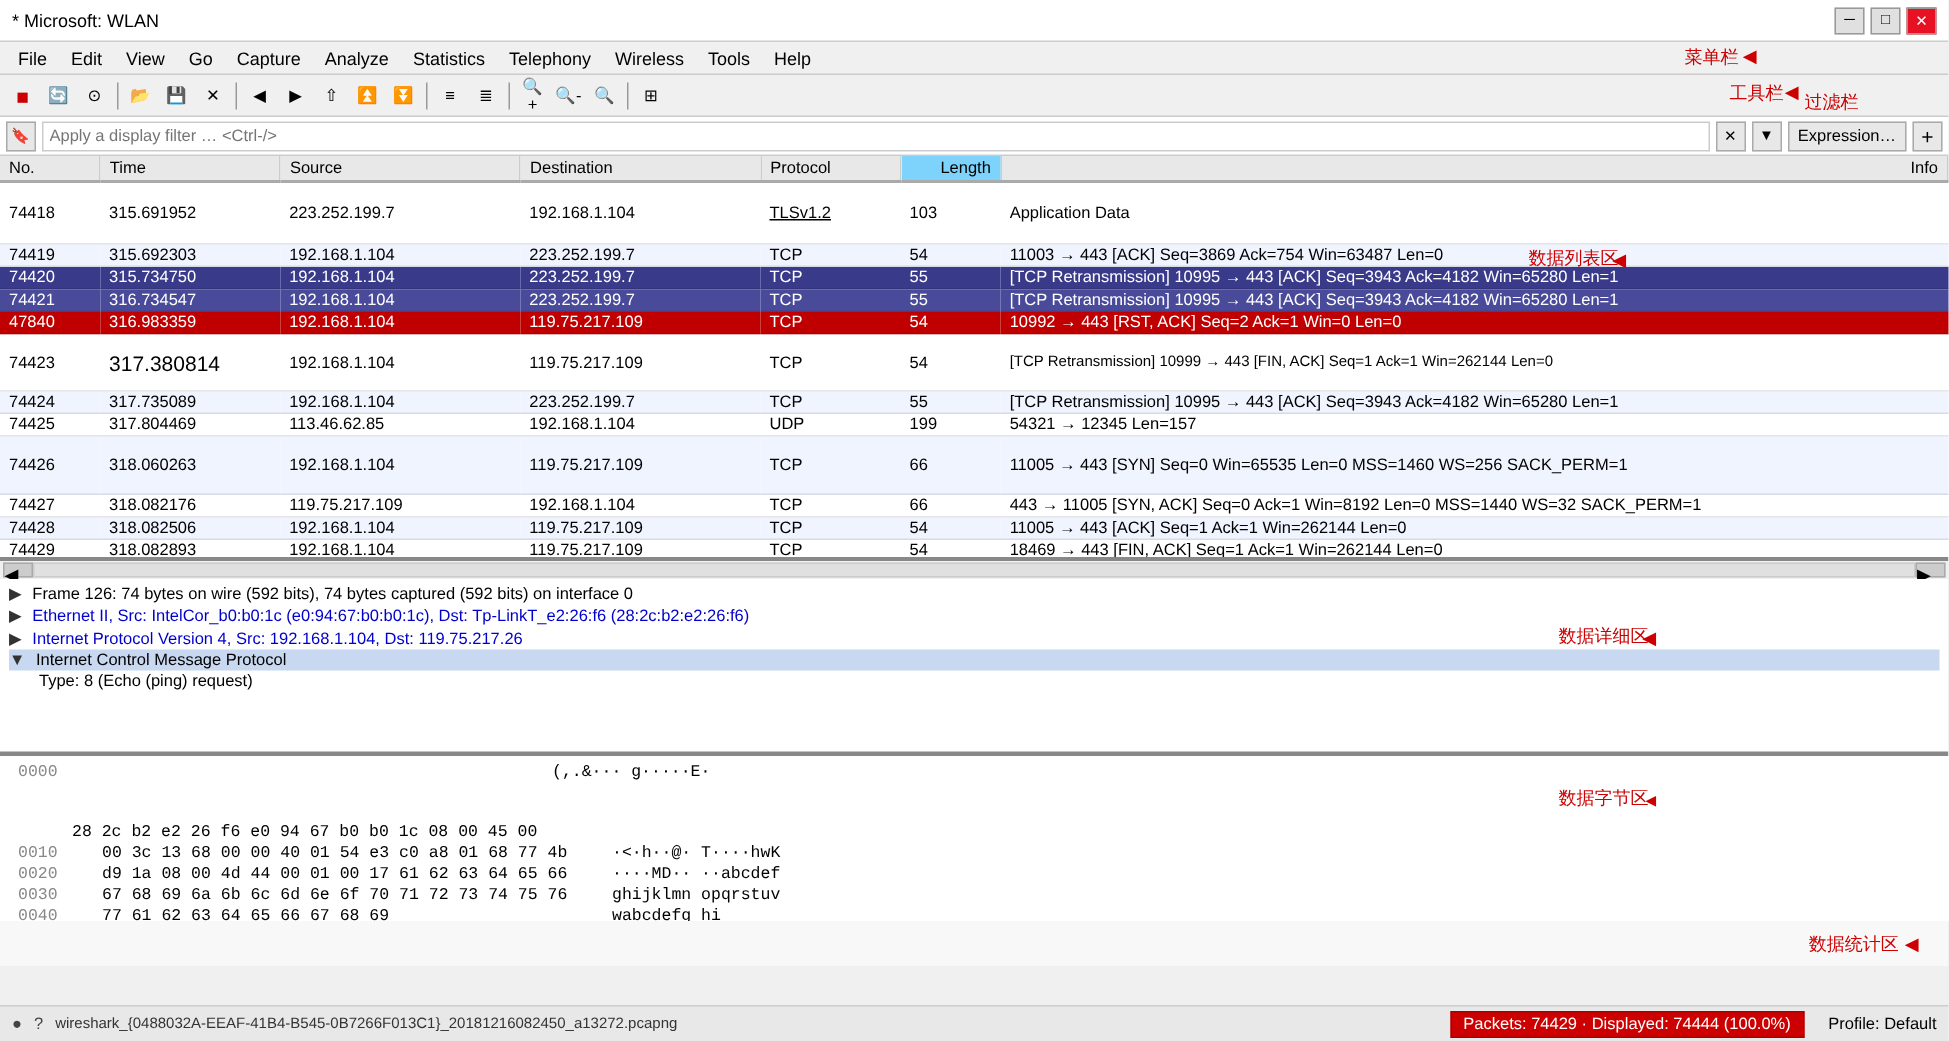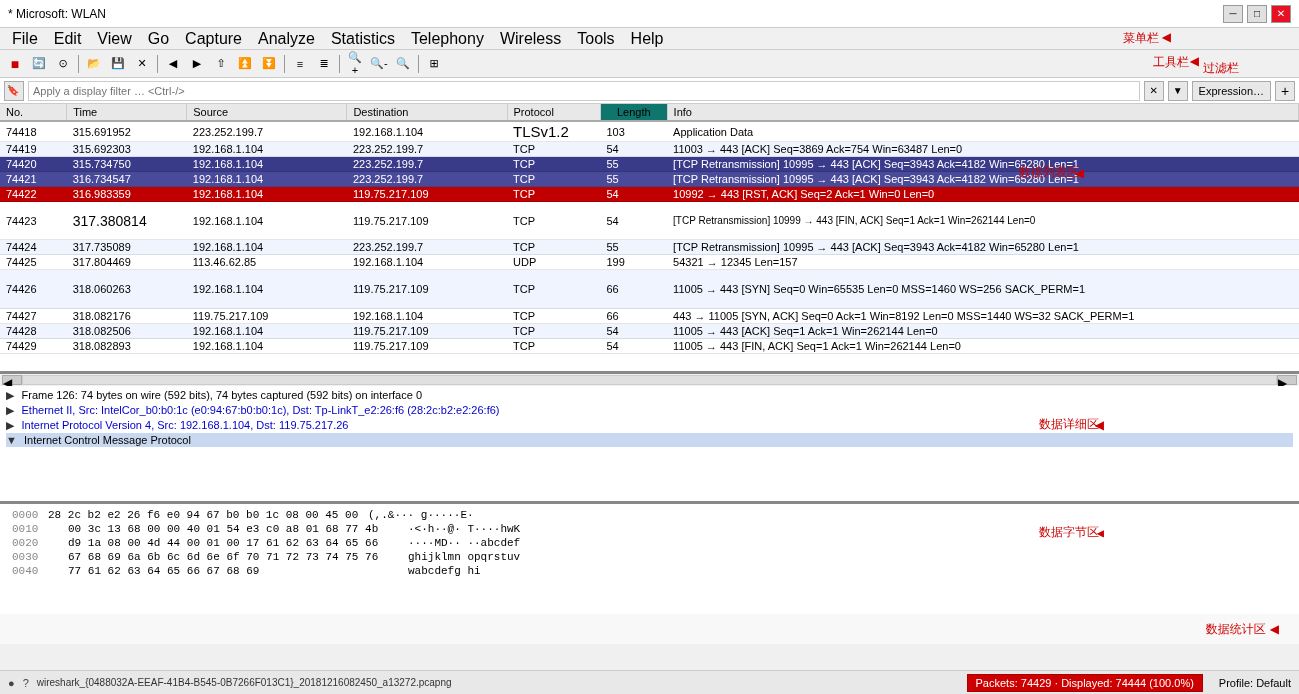--- a/index.html
+++ b/index.html
@@ -5,21 +5,21 @@
     * { margin: 0; padding: 0; box-sizing: border-box; }
     body { font-family: 'Segoe UI', Tahoma, Geneva, Verdana, sans-serif; font-size: 12px; background: #f0f0f0; color: #000; width: 1299px; height: 694px; overflow: hidden; }
 
     
     #titlebar { background: #fff; border-bottom: 1px solid #ccc; display: flex; align-items: center; justify-content: space-between; padding: 4px 8px; height: 28px; }
     #titlebar .win-controls { display: flex; gap: 4px; }
     #titlebar .win-btn { width: 20px; height: 18px; border: 1px solid #999; background: #e0e0e0; cursor: pointer; font-size: 10px; display: flex; align-items: center; justify-content: center; }
 
     
     #menubar { background: #f0f0f0; border-bottom: 1px solid #ccc; display: flex; align-items: center; height: 22px; padding: 0 4px; position: relative; }
-    #menubar .menu-item { padding: 2px 8px; font-size: 16px; cursor: pointer; height: 100%; display: flex; align-items: center; }
+    #menubar .menu-item { padding: 2px 8px; font-size: 12px; cursor: pointer; height: 100%; display: flex; align-items: center; }
 
     
     #toolbar { background: #f0f0f0; border-bottom: 1px solid #ccc; display: flex; align-items: center; height: 28px; padding: 2px 4px; gap: 2px; position: relative; }
     .toolbar-btn { width: 22px; height: 22px; border: 1px solid transparent; background: transparent; cursor: pointer; display: flex; align-items: center; justify-content: center; font-size: 11px; }
     .toolbar-sep { width: 1px; height: 18px; background: #999; margin: 0 2px; }
 
     
     #filterbar { background: #fff; border-bottom: 1px solid #ccc; display: flex; align-items: center; height: 26px; padding: 2px 4px; gap: 4px; position: relative; }
     #filter-input { flex: 1; height: 20px; border: 1px solid #ccc; padding: 0 4px; font-size: 11px; color: #888; }
     #filter-expr-btn { padding: 2px 6px; border: 1px solid #aaa; background: #e8e8e8; font-size: 11px; cursor: pointer; height: 20px; }
@@ -130,31 +130,31 @@
       <div style="position:relative;flex:0 0 270px;overflow:hidden;border-bottom:3px solid #888;">
         <div id="packet-list" style="height:270px;overflow-y:scroll;overflow-x:auto;background:#fff;">
           <table style="width:100%;border-collapse:collapse;min-width:900px;">
             <thead>
               <tr>
                 <th style="background:#e8e8e8;border-right:1px solid #ccc;border-bottom:2px solid #aaa;padding:2px 6px;font-size:11px;text-align:left;position:sticky;top:0;white-space:nowrap;min-width:50px;">No.</th>
                 <th style="background:#e8e8e8;border-right:1px solid #ccc;border-bottom:2px solid #aaa;padding:2px 6px;font-size:11px;text-align:left;position:sticky;top:0;white-space:nowrap;min-width:90px;">Time</th>
                 <th style="background:#e8e8e8;border-right:1px solid #ccc;border-bottom:2px solid #aaa;padding:2px 6px;font-size:11px;text-align:left;position:sticky;top:0;white-space:nowrap;min-width:120px;">Source</th>
                 <th style="background:#e8e8e8;border-right:1px solid #ccc;border-bottom:2px solid #aaa;padding:2px 6px;font-size:11px;text-align:left;position:sticky;top:0;white-space:nowrap;min-width:120px;">Destination</th>
                 <th style="background:#e8e8e8;border-right:1px solid #ccc;border-bottom:2px solid #aaa;padding:2px 6px;font-size:11px;text-align:left;position:sticky;top:0;white-space:nowrap;min-width:70px;">Protocol</th>
-                <th style="background:#0f766e;border-right:1px solid #ccc;border-bottom:2px solid #aaa;padding:2px 6px;font-size:11px;text-align:center;position:sticky;top:0;white-space:nowrap;min-width:50px;margin-left:32px;">Length</th>
-                <th style="background:#e8e8e8;border-bottom:2px solid #aaa;padding:2px 6px;font-size:11px;text-align:left;position:sticky;top:0;white-space:nowrap;">Info</th>
+                <th style="background:#7dd3fc;border-right:1px solid #ccc;border-bottom:2px solid #aaa;padding:2px 6px;font-size:11px;text-align:right;position:sticky;top:0;white-space:nowrap;min-width:50px;margin-left:32px;">Length</th>
+                <th style="background:#e8e8e8;border-bottom:2px solid #aaa;padding:2px 6px;font-size:11px;text-align:right;position:sticky;top:0;white-space:nowrap;">Info</th>
               </tr>
             </thead>
             <tbody id="packet-tbody">
             <tr style="background: rgb(255, 255, 255);">
                   <td style="padding: 1px 6px; font-size: 11px; border-bottom: 1px solid rgba(0, 0, 0, 0.1); white-space: nowrap;">74418</td>
                   <td style="padding: 1px 6px; font-size: 11px; border-bottom: 1px solid rgba(0, 0, 0, 0.1); white-space: nowrap;">315.691952</td>
                   <td style="padding: 1px 6px; font-size: 11px; border-bottom: 1px solid rgba(0, 0, 0, 0.1); white-space: nowrap;">223.252.199.7</td>
                   <td style="padding: 1px 6px; font-size: 11px; border-bottom: 1px solid rgba(0, 0, 0, 0.1); white-space: nowrap;">192.168.1.104</td>
-                  <td style="padding: 1px 6px; font-size: 15px; border-bottom: 1px solid rgba(0, 0, 0, 0.1); white-space: nowrap;">TLSv1.2</td>
+                  <td style="padding: 14px 6px; font-size: 11px; border-bottom: 1px solid rgba(0, 0, 0, 0.1); white-space: nowrap; text-decoration: underline;">TLSv1.2</td>
                   <td style="padding: 1px 6px; font-size: 11px; border-bottom: 1px solid rgba(0, 0, 0, 0.1); white-space: nowrap;">103</td>
                   <td style="padding: 1px 6px; font-size: 11px; border-bottom: 1px solid rgba(0, 0, 0, 0.1); white-space: nowrap;">Application Data</td>
                 </tr>
                 <tr style="background: rgb(240, 244, 255);">
                   <td style="padding: 1px 6px; font-size: 11px; border-bottom: 1px solid rgba(0, 0, 0, 0.1); white-space: nowrap;">74419</td>
                   <td style="padding: 1px 6px; font-size: 11px; border-bottom: 1px solid rgba(0, 0, 0, 0.1); white-space: nowrap;">315.692303</td>
                   <td style="padding: 1px 6px; font-size: 11px; border-bottom: 1px solid rgba(0, 0, 0, 0.1); white-space: nowrap;">192.168.1.104</td>
                   <td style="padding: 1px 6px; font-size: 11px; border-bottom: 1px solid rgba(0, 0, 0, 0.1); white-space: nowrap;">223.252.199.7</td>
                   <td style="padding: 1px 6px; font-size: 11px; border-bottom: 1px solid rgba(0, 0, 0, 0.1); white-space: nowrap;">TCP</td>
                   <td style="padding: 1px 6px; font-size: 11px; border-bottom: 1px solid rgba(0, 0, 0, 0.1); white-space: nowrap;">54</td>
@@ -172,21 +172,21 @@
                 <tr style="background: rgb(74, 74, 154); color: rgb(255, 255, 255);">
                   <td style="padding: 1px 6px; font-size: 11px; border-bottom: 1px solid rgba(0, 0, 0, 0.1); white-space: nowrap;">74421</td>
                   <td style="padding: 1px 6px; font-size: 11px; border-bottom: 1px solid rgba(0, 0, 0, 0.1); white-space: nowrap;">316.734547</td>
                   <td style="padding: 1px 6px; font-size: 11px; border-bottom: 1px solid rgba(0, 0, 0, 0.1); white-space: nowrap;">192.168.1.104</td>
                   <td style="padding: 1px 6px; font-size: 11px; border-bottom: 1px solid rgba(0, 0, 0, 0.1); white-space: nowrap;">223.252.199.7</td>
                   <td style="padding: 1px 6px; font-size: 11px; border-bottom: 1px solid rgba(0, 0, 0, 0.1); white-space: nowrap;">TCP</td>
                   <td style="padding: 1px 6px; font-size: 11px; border-bottom: 1px solid rgba(0, 0, 0, 0.1); white-space: nowrap;">55</td>
                   <td style="padding: 1px 6px; font-size: 11px; border-bottom: 1px solid rgba(0, 0, 0, 0.1); white-space: nowrap;">[TCP Retransmission] 10995 → 443 [ACK] Seq=3943 Ack=4182 Win=65280 Len=1</td>
                 </tr>
                 <tr style="background: rgb(192, 0, 0); color: rgb(255, 255, 255);">
-                  <td style="padding: 1px 6px; font-size: 11px; border-bottom: 1px solid rgba(0, 0, 0, 0.1); white-space: nowrap;">74422</td>
+                  <td style="padding: 1px 6px; font-size: 11px; border-bottom: 1px solid rgba(0, 0, 0, 0.1); white-space: nowrap;">47840</td>
                   <td style="padding: 1px 6px; font-size: 11px; border-bottom: 1px solid rgba(0, 0, 0, 0.1); white-space: nowrap;">316.983359</td>
                   <td style="padding: 1px 6px; font-size: 11px; border-bottom: 1px solid rgba(0, 0, 0, 0.1); white-space: nowrap;">192.168.1.104</td>
                   <td style="padding: 1px 6px; font-size: 11px; border-bottom: 1px solid rgba(0, 0, 0, 0.1); white-space: nowrap;">119.75.217.109</td>
                   <td style="padding: 1px 6px; font-size: 11px; border-bottom: 1px solid rgba(0, 0, 0, 0.1); white-space: nowrap;">TCP</td>
                   <td style="padding: 1px 6px; font-size: 11px; border-bottom: 1px solid rgba(0, 0, 0, 0.1); white-space: nowrap;">54</td>
                   <td style="padding: 1px 6px; font-size: 11px; border-bottom: 1px solid rgba(0, 0, 0, 0.1); white-space: nowrap;">10992 → 443 [RST, ACK] Seq=2 Ack=1 Win=0 Len=0</td>
                 </tr>
                 <tr style="background: rgb(255, 255, 255);">
                   <td style="padding: 1px 6px; font-size: 11px; border-bottom: 1px solid rgba(0, 0, 0, 0.1); white-space: nowrap;">74423</td>
                   <td style="padding: 1px 6px; font-size: 14px; border-bottom: 1px solid rgba(0, 0, 0, 0.1); white-space: nowrap;">317.380814</td>
@@ -241,21 +241,21 @@
                   <td style="padding: 1px 6px; font-size: 11px; border-bottom: 1px solid rgba(0, 0, 0, 0.1); white-space: nowrap;">54</td>
                   <td style="padding: 1px 6px; font-size: 11px; border-bottom: 1px solid rgba(0, 0, 0, 0.1); white-space: nowrap;">11005 → 443 [ACK] Seq=1 Ack=1 Win=262144 Len=0</td>
                 </tr>
                 <tr style="background: rgb(255, 255, 255);">
                   <td style="padding: 1px 6px; font-size: 11px; border-bottom: 1px solid rgba(0, 0, 0, 0.1); white-space: nowrap;">74429</td>
                   <td style="padding: 1px 6px; font-size: 11px; border-bottom: 1px solid rgba(0, 0, 0, 0.1); white-space: nowrap;">318.082893</td>
                   <td style="padding: 1px 6px; font-size: 11px; border-bottom: 1px solid rgba(0, 0, 0, 0.1); white-space: nowrap;">192.168.1.104</td>
                   <td style="padding: 1px 6px; font-size: 11px; border-bottom: 1px solid rgba(0, 0, 0, 0.1); white-space: nowrap;">119.75.217.109</td>
                   <td style="padding: 1px 6px; font-size: 11px; border-bottom: 1px solid rgba(0, 0, 0, 0.1); white-space: nowrap;">TCP</td>
                   <td style="padding: 1px 6px; font-size: 11px; border-bottom: 1px solid rgba(0, 0, 0, 0.1); white-space: nowrap;">54</td>
-                  <td style="padding: 1px 6px; font-size: 11px; border-bottom: 1px solid rgba(0, 0, 0, 0.1); white-space: nowrap;">11005 → 443 [FIN, ACK] Seq=1 Ack=1 Win=262144 Len=0</td>
+                  <td style="padding: 1px 6px; font-size: 11px; border-bottom: 1px solid rgba(0, 0, 0, 0.1); white-space: nowrap;">18469 → 443 [FIN, ACK] Seq=1 Ack=1 Win=262144 Len=0</td>
                 </tr>
               </tbody>
           </table>
         </div>
 
         <div class="annot" style="right:220px;top:60px;">
           <span>数据列表区</span>
         </div>
         <div class="annot" style="right:215px;top:62px;">◀</div>
       </div>
@@ -278,32 +278,35 @@
           <span style="color:#0000cc;">Ethernet II, Src: IntelCor_b0:b0:1c (e0:94:67:b0:b0:1c), Dst: Tp-LinkT_e2:26:f6 (28:2c:b2:e2:26:f6)</span>
         </div>
         <div id="detail-line-2" class="detail-line" style="padding:1px 0;cursor:pointer;">
           <span style="color:#333;margin-right:4px;">▶</span>
           <span style="color:#0000cc;">Internet Protocol Version 4, Src: 192.168.1.104, Dst: 119.75.217.26</span>
         </div>
         <div id="detail-line-3" class="detail-line detail-highlight" style="padding:1px 0;cursor:pointer;background:#c8d8f0;">
           <span style="color:#333;margin-right:4px;">▼</span>
           <span>Internet Control Message Protocol</span>
         </div>
+        <div id="detail-line-4" class="detail-line" style="padding:1px 0;cursor:pointer;margin-left:20px;">
+          <span>Type: 8 (Echo (ping) request)</span>
+        </div>
 
         <div class="annot" style="right:200px;top:30px;">
           <span>数据详细区</span>
         </div>
         <div class="annot" style="right:195px;top:32px;">◀</div>
       </div>
 
       <div style="position:relative;flex:0 0 110px;overflow-y:auto;background:#fff;padding:2px 6px;font-size:11px;font-family:'Courier New',monospace;">
         <div id="hex-dump">
         <div style="display: flex; padding: 1px 0px;">
               <span style="color:#888;min-width:36px;">0000</span>
-              <span style="min-width:320px;">28 2c b2 e2 26 f6 e0 94  67 b0 b0 1c 08 00 45 00</span>
+              <span style="min-width:320px;margin-top:40px;">28 2c b2 e2 26 f6 e0 94  67 b0 b0 1c 08 00 45 00</span>
               <span>(,.&amp;··· g·····E·</span>
             </div>
             <div style="display: flex; gap: 20px; padding: 1px 0px;">
               <span style="color:#888;min-width:36px;">0010</span>
               <span style="min-width:320px;">00 3c 13 68 00 00 40 01  54 e3 c0 a8 01 68 77 4b</span>
               <span>·&lt;·h··@· T····hwK</span>
             </div>
             <div style="display: flex; gap: 20px; padding: 1px 0px;">
               <span style="color:#888;min-width:36px;">0020</span>
               <span style="min-width:320px;">d9 1a 08 00 4d 44 00 01  00 17 61 62 63 64 65 66</span>

